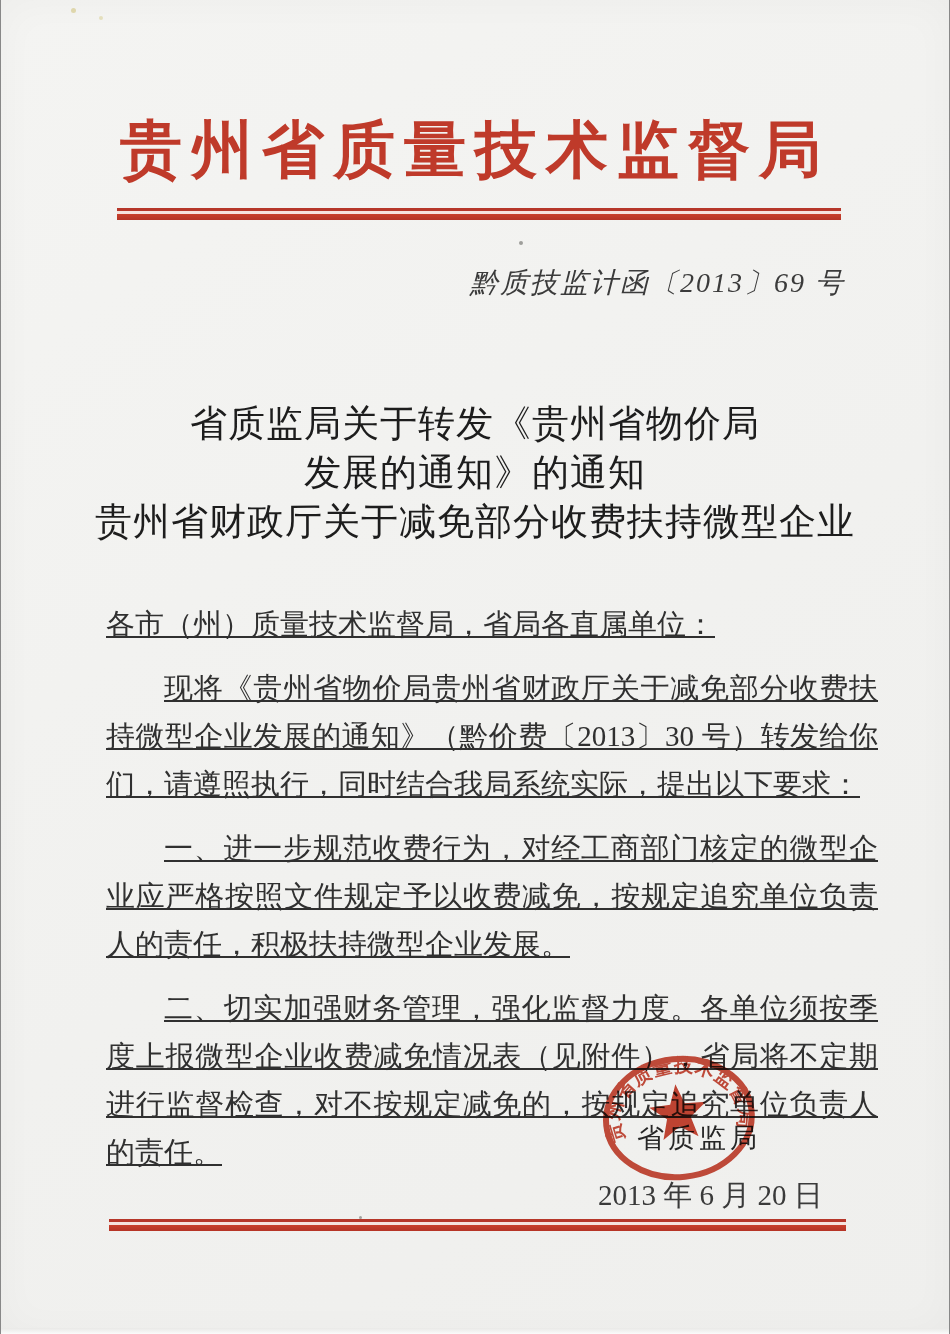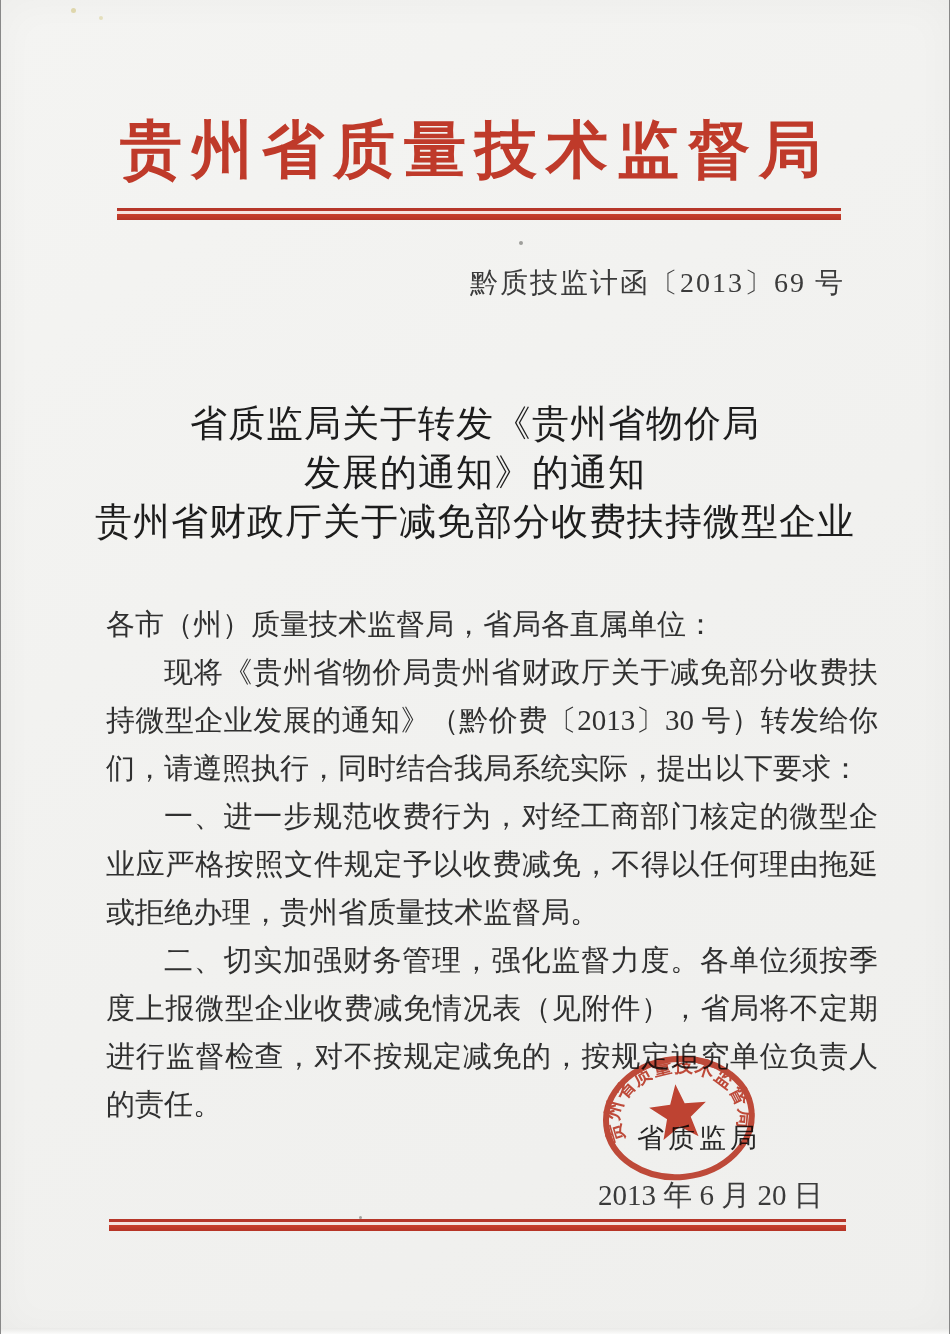--- a/index.html
+++ b/index.html
@@ -26,38 +26,38 @@
   .rule { position:absolute; }
   .rule .thin  { height:3px; background:#b6372a; }
   .rule .gap   { height:3px; background:rgba(246,225,219,0.9); }
   .rule .thick { height:6px; background:linear-gradient(#c8402c,#b53426); }
   .rule-top    { top:208px; left:116px; width:724px; }
   .rule-bottom { top:1219px; left:108px; width:737px; }
 
   
   .doc-number {
     position:absolute; top:264px; right:104px;
-    font-size:28px; color:#3b3b3b; letter-spacing:2px; white-space:nowrap;
+    font-size:28px; color:#3b3b3b; letter-spacing:2px; white-space:nowrap;font-style:italic;
   }
 
   
   .doc-title {
     position:absolute; top:399px; left:40px; right:40px;
     text-align:center; font-size:37px; font-weight:normal;
     color:#1d1d1d; line-height:49px; letter-spacing:1px;
   }
 
   
   .body-text {
     position:absolute; top:600px; left:105px; width:772px;
     font-size:29px; color:#303030; line-height:48px;
     text-align:justify; text-justify:inter-ideograph;
   }
-  .body-text p { margin:0; }
-  .body-text p.para { text-indent:2em; }
+  .body-text p { margin:0;text-decoration:underline; }
+  .body-text p.para { text-indent:2em;margin-top:16px; }
 
   
   .signature {
     position:absolute; top:1120px; left:636px; z-index:1;
     font-size:27px; color:#262626; letter-spacing:4px; white-space:nowrap;
   }
   .sign-date {
     position:absolute; top:1176px; left:597px; z-index:1;
     font-size:29px; color:#3a3a3a; white-space:nowrap;
   }
@@ -97,21 +97,21 @@
 
   <div class="doc-title">
     <div>省质监局关于转发《贵州省物价局</div>
     <div>发展的通知》的通知</div>
     <div>贵州省财政厅关于减免部分收费扶持微型企业</div>
   </div>
 
   <div class="body-text">
     <p class="salutation">各市（州）质量技术监督局，省局各直属单位：</p>
     <p class="para">现将《贵州省物价局贵州省财政厅关于减免部分收费扶持微型企业发展的通知》（黔价费〔2013〕30 号）转发给你们，请遵照执行，同时结合我局系统实际，提出以下要求：</p>
-    <p class="para">一、进一步规范收费行为，对经工商部门核定的微型企业应严格按照文件规定予以收费减免，不得以任何理由拖延或拒绝办理，贵州省质量技术监督局。</p>
+    <p class="para">一、进一步规范收费行为，对经工商部门核定的微型企业应严格按照文件规定予以收费减免，按规定追究单位负责人的责任，积极扶持微型企业发展。</p>
     <p class="para">二、切实加强财务管理，强化监督力度。各单位须按季度上报微型企业收费减免情况表（见附件），省局将不定期进行监督检查，对不按规定减免的，按规定追究单位负责人的责任。</p>
   </div>
 
   <div class="signature">省质监局</div>
   <div class="sign-date">2013 年 6 月 20 日</div>
 
   <svg class="seal" width="190" height="162" viewBox="0 0 190 162">
     <ellipse cx="95" cy="80" rx="73" ry="59" fill="none" stroke="#c43a27" stroke-width="6"></ellipse>
     <path id="sealArc" fill="none" d="M 38.6 95.7 A 60 46 0 1 1 151.4 95.7"></path>
     <text class="seal-arc-text">

